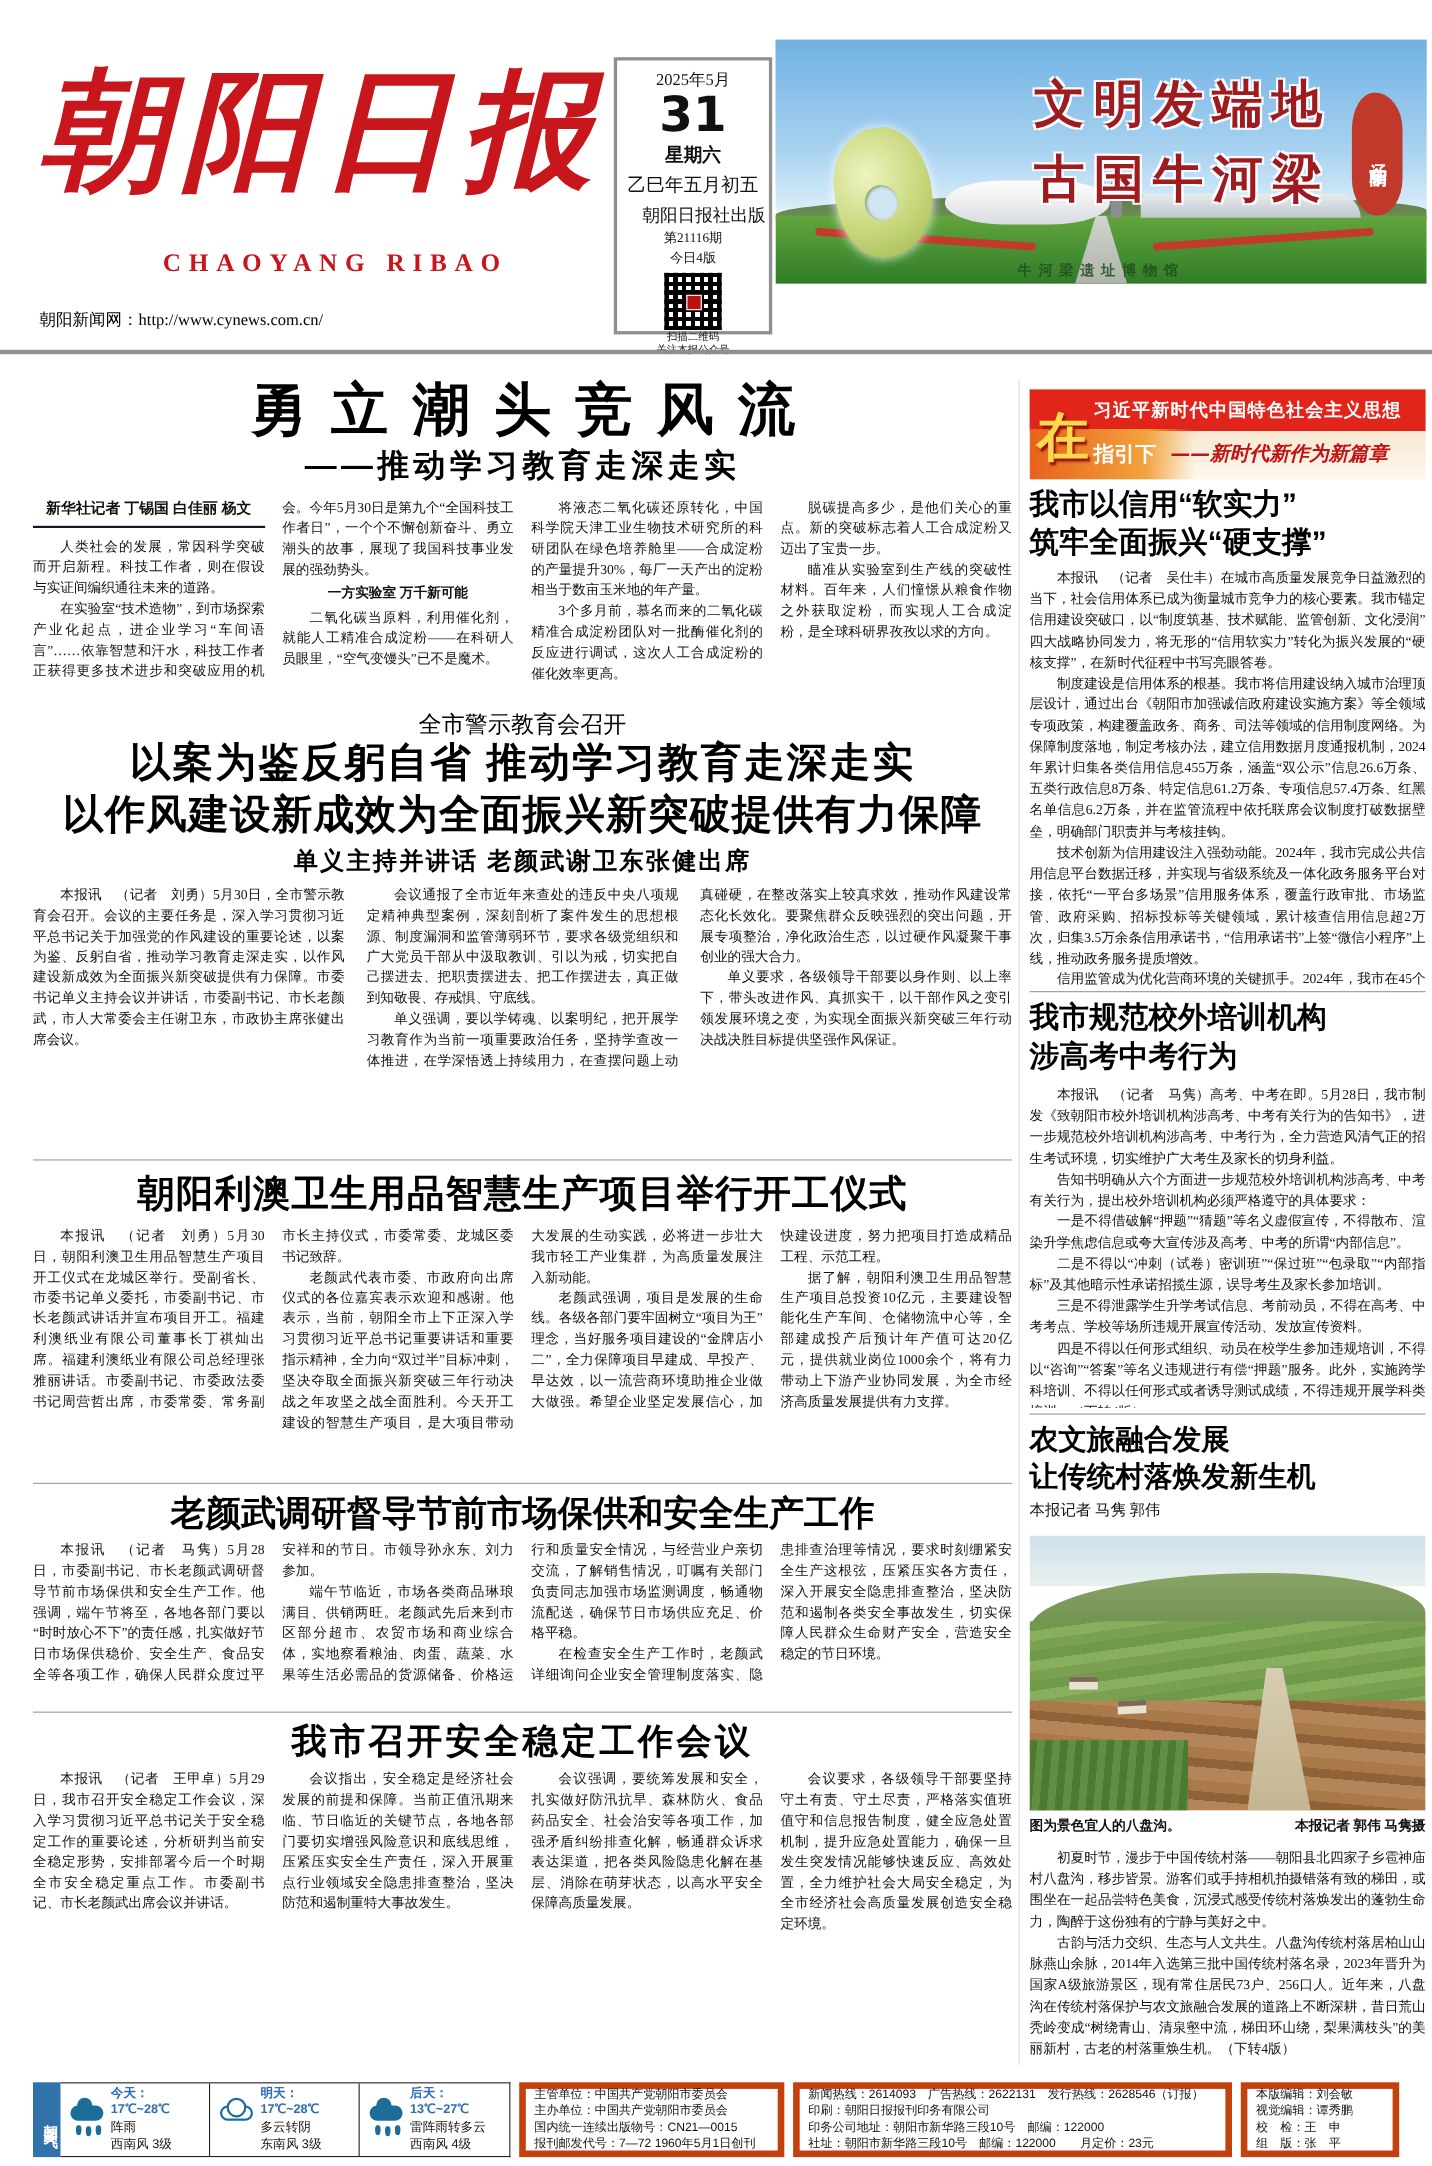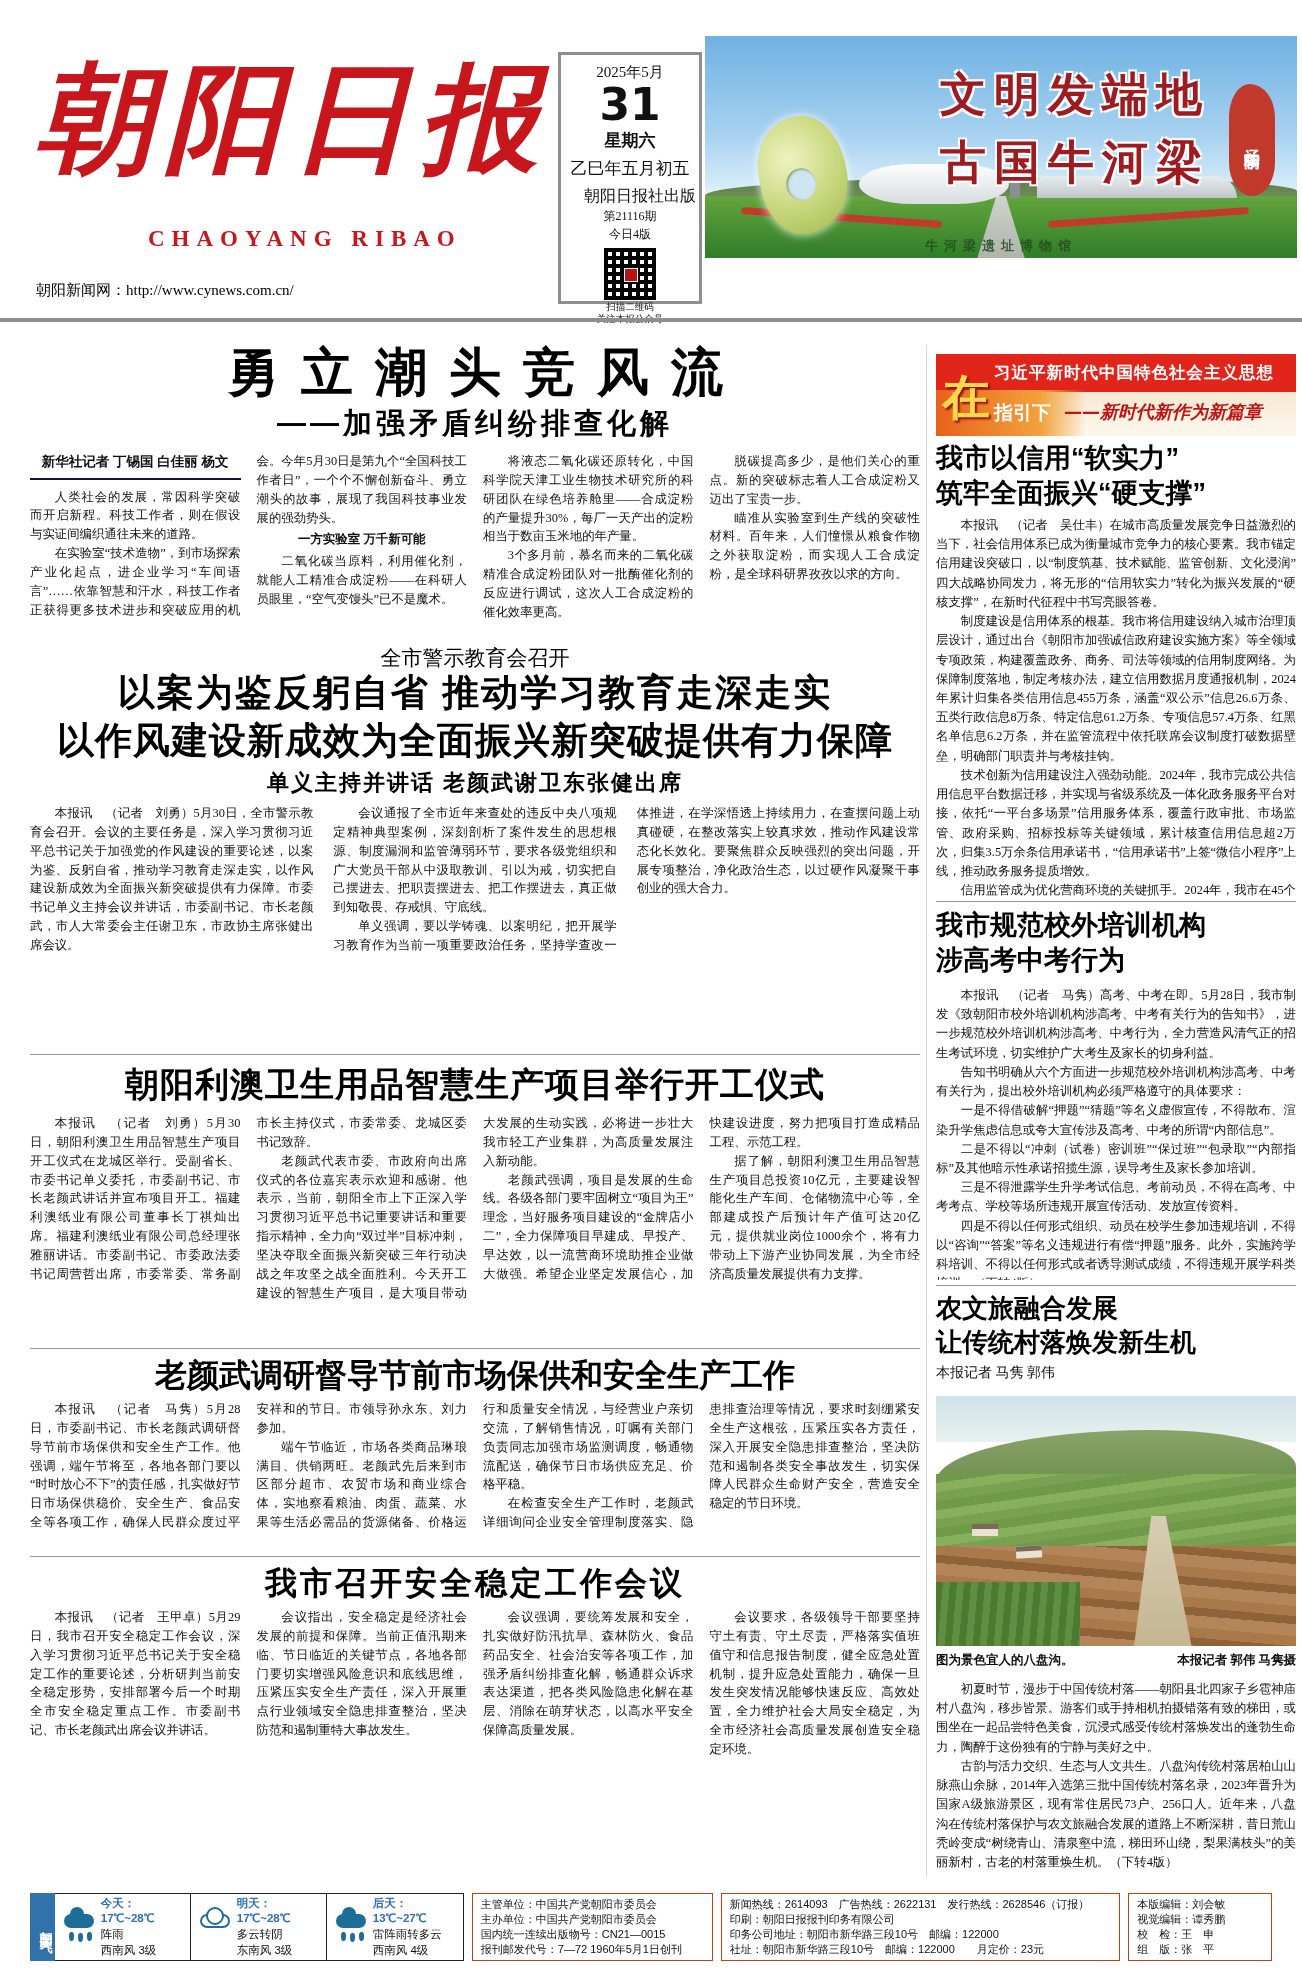--- a/index.html
+++ b/index.html
@@ -157,21 +157,21 @@
   .wcell:last-child { border-right:none; }
   .wicon { position:relative; width:40px; height:34px; flex:0 0 40px; }
   .cloud { position:absolute; left:3px; top:4px; width:30px; height:14px; background:#1c6e99; border-radius:10px; }
   .cloud::before { content:""; position:absolute; left:6px; top:-7px; width:14px; height:14px; background:#1c6e99; border-radius:50%; }
   .drops { position:absolute; left:8px; top:22px; width:5px; height:9px; background:#1c6e99;
     border-radius:50% 50% 60% 60%; box-shadow:9px 1px 0 #1c6e99, 18px 0 0 #1c6e99; }
   .cloudy .cloud { background:#fff; border:2px solid #1c6e99; }
   .cloudy .cloud::before { background:#fff; border:2px solid #1c6e99; left:4px; top:-9px; }
   .wtext { font-size:11.5px; line-height:1.35; }
   .wday { color:#2f6db5; font-weight:bold; }
-  .fbox { border:1px solid #c2410c; margin-left:8px; padding:3px 8px; font-size:11px; line-height:1.38;
+  .fbox { border:6px solid #c2410c; margin-left:8px; padding:3px 8px; font-size:11px; line-height:1.38;
     display:flex; flex-direction:column; justify-content:center; }
   .fbox .fline { white-space:nowrap; }
   .fbox-org { width:252px; }
   .fbox-contact { width:418px; }
   .fbox-staff { width:150px; }
 </style>
 </head>
 <body>
 
 <div class="page">
@@ -206,21 +206,21 @@
     <div class="banner-line bl1">文明发端地</div>
     <div class="banner-line bl2">古国牛河梁</div>
     <div class="banner-seal">辽宁朝阳</div>
     <div class="banner-mark">牛河梁遗址博物馆</div>
   </div>
 
   <div class="rule-header"></div>
   <div class="vrule"></div>
 
   <div class="hl center a-head">勇立潮头竞风流</div>
-  <div class="hl center a-sub">——加强矛盾纠纷排查化解</div>
+  <div class="hl center a-sub">——推动学习教育走深走实</div>
   <div class="cols a-cols">
     <div class="byline-a">新华社记者  丁锡国  白佳丽  杨文</div>
     <div>
         <p class="para">人类社会的发展，常因科学突破而开启新程。科技工作者，则在假设与实证间编织通往未来的道路。</p>
         <p class="para">在实验室“技术造物”，到市场探索产业化起点，进企业学习“车间语言”……依靠智慧和汗水，科技工作者正获得更多技术进步和突破应用的机会。今年5月30日是第九个“全国科技工作者日”，一个个不懈创新奋斗、勇立潮头的故事，展现了我国科技事业发展的强劲势头。</p>
         <p class="crosshead">一方实验室  万千新可能</p>
         <p class="para">二氧化碳当原料，利用催化剂，就能人工精准合成淀粉——在科研人员眼里，“空气变馒头”已不是魔术。</p>
         <p class="para">将液态二氧化碳还原转化，中国科学院天津工业生物技术研究所的科研团队在绿色培养舱里——合成淀粉的产量提升30%，每厂一天产出的淀粉相当于数亩玉米地的年产量。</p>
         <p class="para">3个多月前，慕名而来的二氧化碳精准合成淀粉团队对一批酶催化剂的反应进行调试，这次人工合成淀粉的催化效率更高。</p>
         <p class="para">脱碳提高多少，是他们关心的重点。新的突破标志着人工合成淀粉又迈出了宝贵一步。</p>
@@ -229,20 +229,21 @@
   </div>
 
   <div class="hl center b-kicker">全市警示教育会召开</div>
   <div class="hl center b-h1">以案为鉴反躬自省  推动学习教育走深走实</div>
   <div class="hl center b-h2">以作风建设新成效为全面振兴新突破提供有力保障</div>
   <div class="hl center b-speakers">单义主持并讲话  老颜武谢卫东张健出席</div>
   <div class="cols b-cols">
       <p class="para">本报讯　（记者　刘勇）5月30日，全市警示教育会召开。会议的主要任务是，深入学习贯彻习近平总书记关于加强党的作风建设的重要论述，以案为鉴、反躬自省，推动学习教育走深走实，以作风建设新成效为全面振兴新突破提供有力保障。市委书记单义主持会议并讲话，市委副书记、市长老颜武，市人大常委会主任谢卫东，市政协主席张健出席会议。</p>
       <p class="para">会议通报了全市近年来查处的违反中央八项规定精神典型案例，深刻剖析了案件发生的思想根源、制度漏洞和监管薄弱环节，要求各级党组织和广大党员干部从中汲取教训、引以为戒，切实把自己摆进去、把职责摆进去、把工作摆进去，真正做到知敬畏、存戒惧、守底线。</p>
       <p class="para">单义强调，要以学铸魂、以案明纪，把开展学习教育作为当前一项重要政治任务，坚持学查改一体推进，在学深悟透上持续用力，在查摆问题上动真碰硬，在整改落实上较真求效，推动作风建设常态化长效化。要聚焦群众反映强烈的突出问题，开展专项整治，净化政治生态，以过硬作风凝聚干事创业的强大合力。</p>
+      <p class="para">单义要求，各级领导干部要以身作则、以上率下，带头改进作风、真抓实干，以干部作风之变引领发展环境之变，为实现全面振兴新突破三年行动决战决胜目标提供坚强作风保证。</p>
     </div>
 
   <div class="hr hr-b1"></div>
 
   <div class="hl center c-head">朝阳利澳卫生用品智慧生产项目举行开工仪式</div>
   <div class="cols c-cols">
       <p class="para">本报讯　（记者　刘勇）5月30日，朝阳利澳卫生用品智慧生产项目开工仪式在龙城区举行。受副省长、市委书记单义委托，市委副书记、市长老颜武讲话并宣布项目开工。福建利澳纸业有限公司董事长丁祺灿出席。福建利澳纸业有限公司总经理张雅丽讲话。市委副书记、市委政法委书记周营哲出席，市委常委、常务副市长主持仪式，市委常委、龙城区委书记致辞。</p>
       <p class="para">老颜武代表市委、市政府向出席仪式的各位嘉宾表示欢迎和感谢。他表示，当前，朝阳全市上下正深入学习贯彻习近平总书记重要讲话和重要指示精神，全力向“双过半”目标冲刺，坚决夺取全面振兴新突破三年行动决战之年攻坚之战全面胜利。今天开工建设的智慧生产项目，是大项目带动大发展的生动实践，必将进一步壮大我市轻工产业集群，为高质量发展注入新动能。</p>
       <p class="para">老颜武强调，项目是发展的生命线。各级各部门要牢固树立“项目为王”理念，当好服务项目建设的“金牌店小二”，全力保障项目早建成、早投产、早达效，以一流营商环境助推企业做大做强。希望企业坚定发展信心，加快建设进度，努力把项目打造成精品工程、示范工程。</p>
       <p class="para">据了解，朝阳利澳卫生用品智慧生产项目总投资10亿元，主要建设智能化生产车间、仓储物流中心等，全部建成投产后预计年产值可达20亿元，提供就业岗位1000余个，将有力带动上下游产业协同发展，为全市经济高质量发展提供有力支撑。</p>

